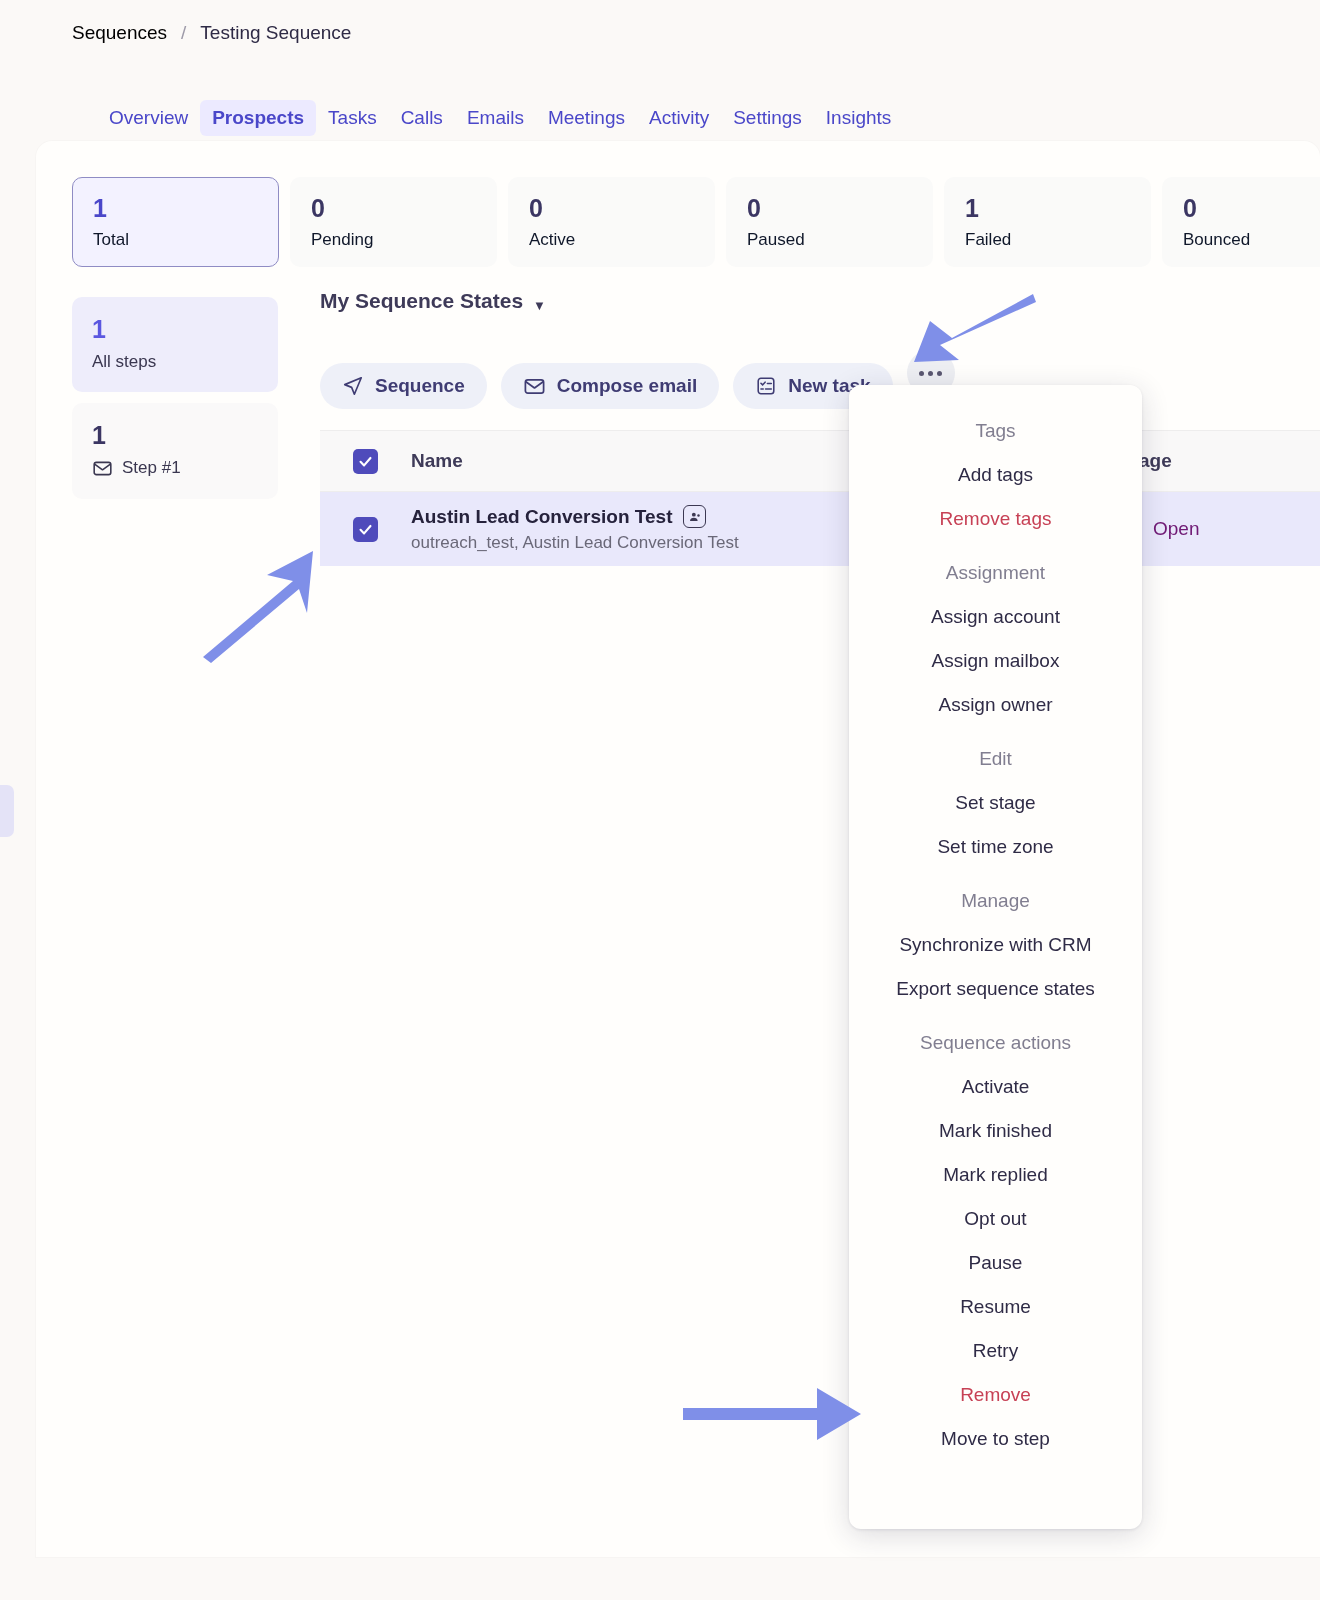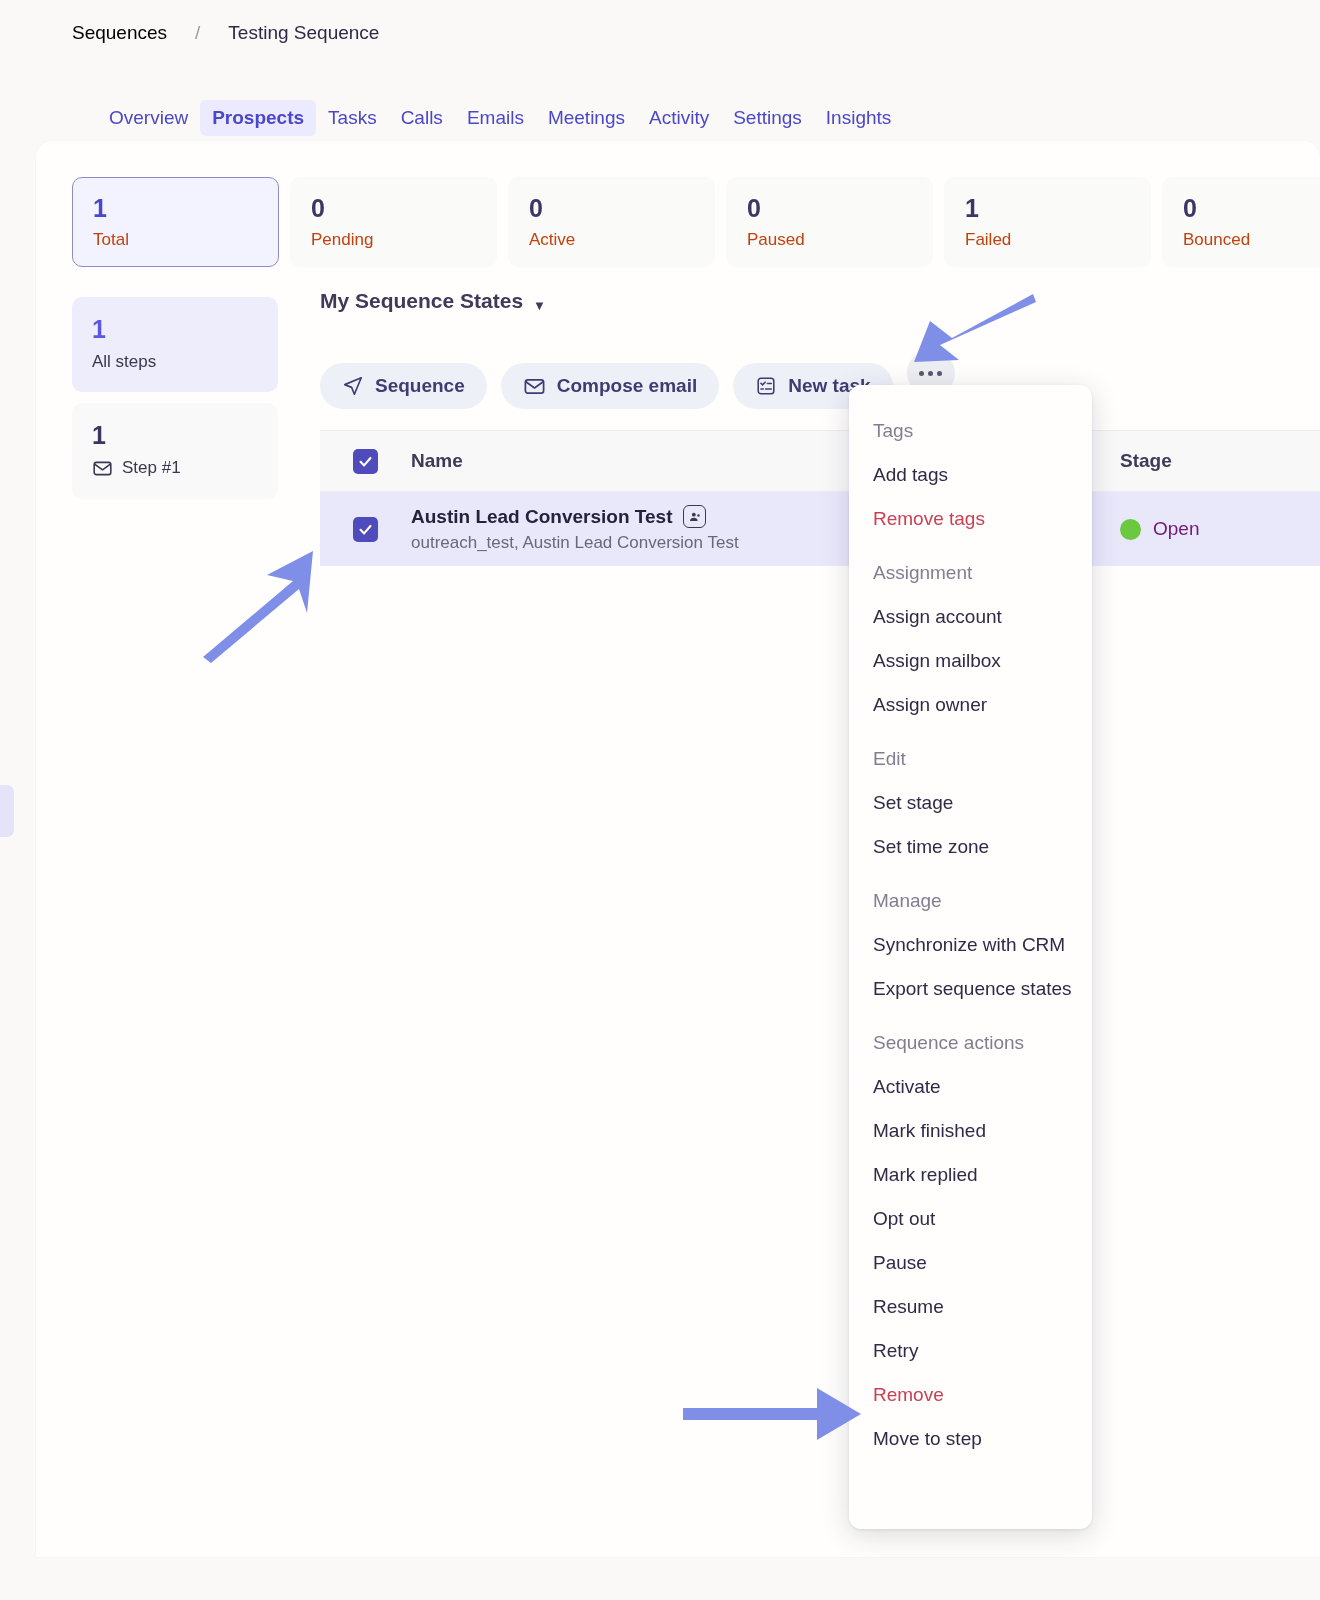--- a/index.html
+++ b/index.html
@@ -11,21 +11,21 @@
   }
   #page {
     position: relative;
     width: 1320px; height: 1600px;
     background: #fbf9f7;
   }
 
   
   .breadcrumb {
     position: absolute; left: 72px; top: 22px;
-    display: flex; align-items: center; gap: 28px;
+    display: flex; align-items: center; gap: 14px;
     font-size: 19px;
   }
   .bc-sep  { color: #9d9aa8; }
   .bc-cur  { color: #2e2a45; }
 
   
   .tabbar {
     position: absolute; left: 97px; top: 100px;
     display: flex; align-items: center; gap: 0px;
     z-index: 3;
@@ -64,21 +64,21 @@
   .stat.selected {
     background: #f3f2ff;
     border: 1px solid #8f8cc4;
   }
   .stat .num {
     font-size: 25px; font-weight: 700; color: #3b3663;
     line-height: 1.15;
   }
   .stat.selected .num { color: #4a47c9; }
   .stat .lbl {
-    font-size: 17px; color: #c2410c; margin-top: 7px;
+    font-size: 17px; color: #0f172a; margin-top: 7px;
   }
 
   
   .steps {
     position: absolute; left: 36px; top: 156px;
     width: 206px;
   }
   .step {
     border-radius: 10px;
     padding: 18px 20px 20px 20px;
@@ -163,26 +163,27 @@
     border: 1.6px solid #3c3852;
     display:flex; align-items:center; justify-content:center;
   }
   .stage-wrap { display:flex; align-items:center; gap: 12px; }
   .stage-dot { width: 21px; height: 21px; border-radius: 50%; background: #6cc83f; }
   .stage-txt { font-size: 19px; color: #701a75; }
 
   
   .menu {
     position: absolute; left: 849px; top: 385px;
-    width: 243px; height: 1144px;
+    width: 293px; height: 1144px;
     background: #fffefc;
     border-radius: 12px;
     box-shadow: 0 6px 28px rgba(40,35,70,0.16), 0 1px 3px rgba(40,35,70,0.10);
     padding: 24px 0 20px 0;
     z-index: 10;
+    text-align: center;
   }
   .mi {
     padding: 0 24px;
     font-size: 19px;
     line-height: 44px;
     white-space: nowrap;
   }
   .mi.group  { color: #817e90; margin-top: 10px; }
   .mi.group.first { margin-top: 0; }
   .mi.item   { color: #2f2b46; }

